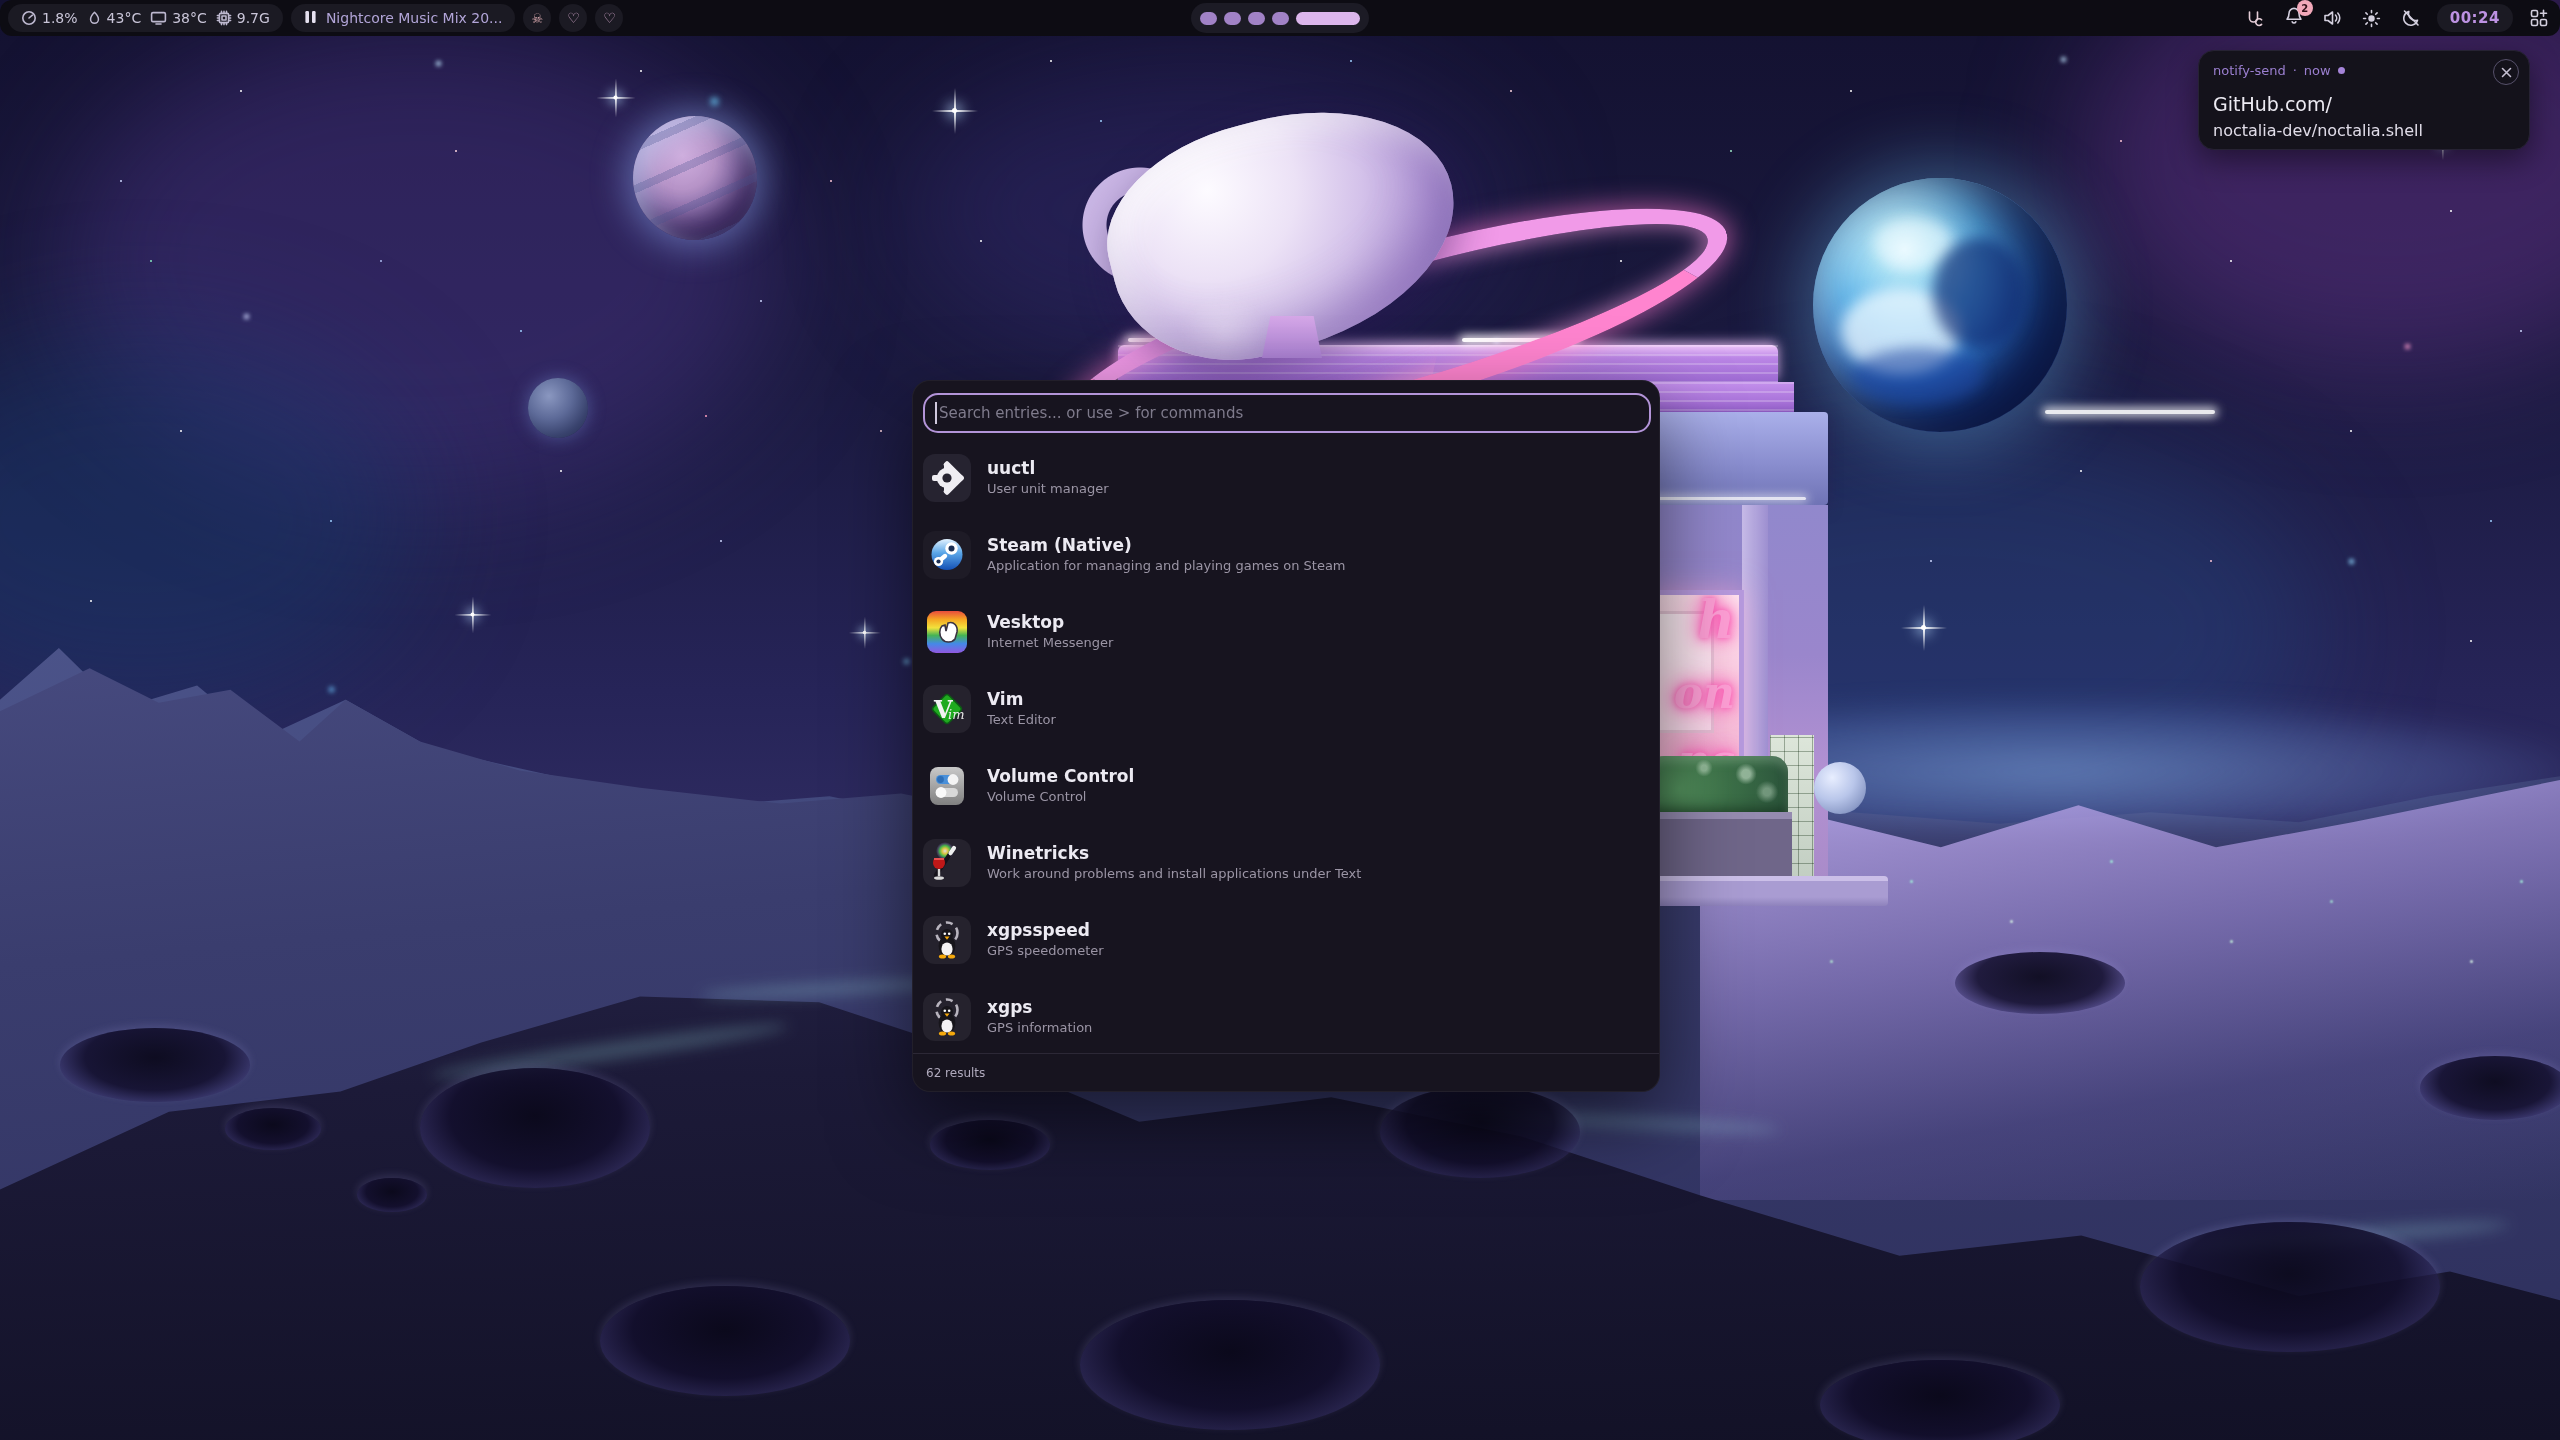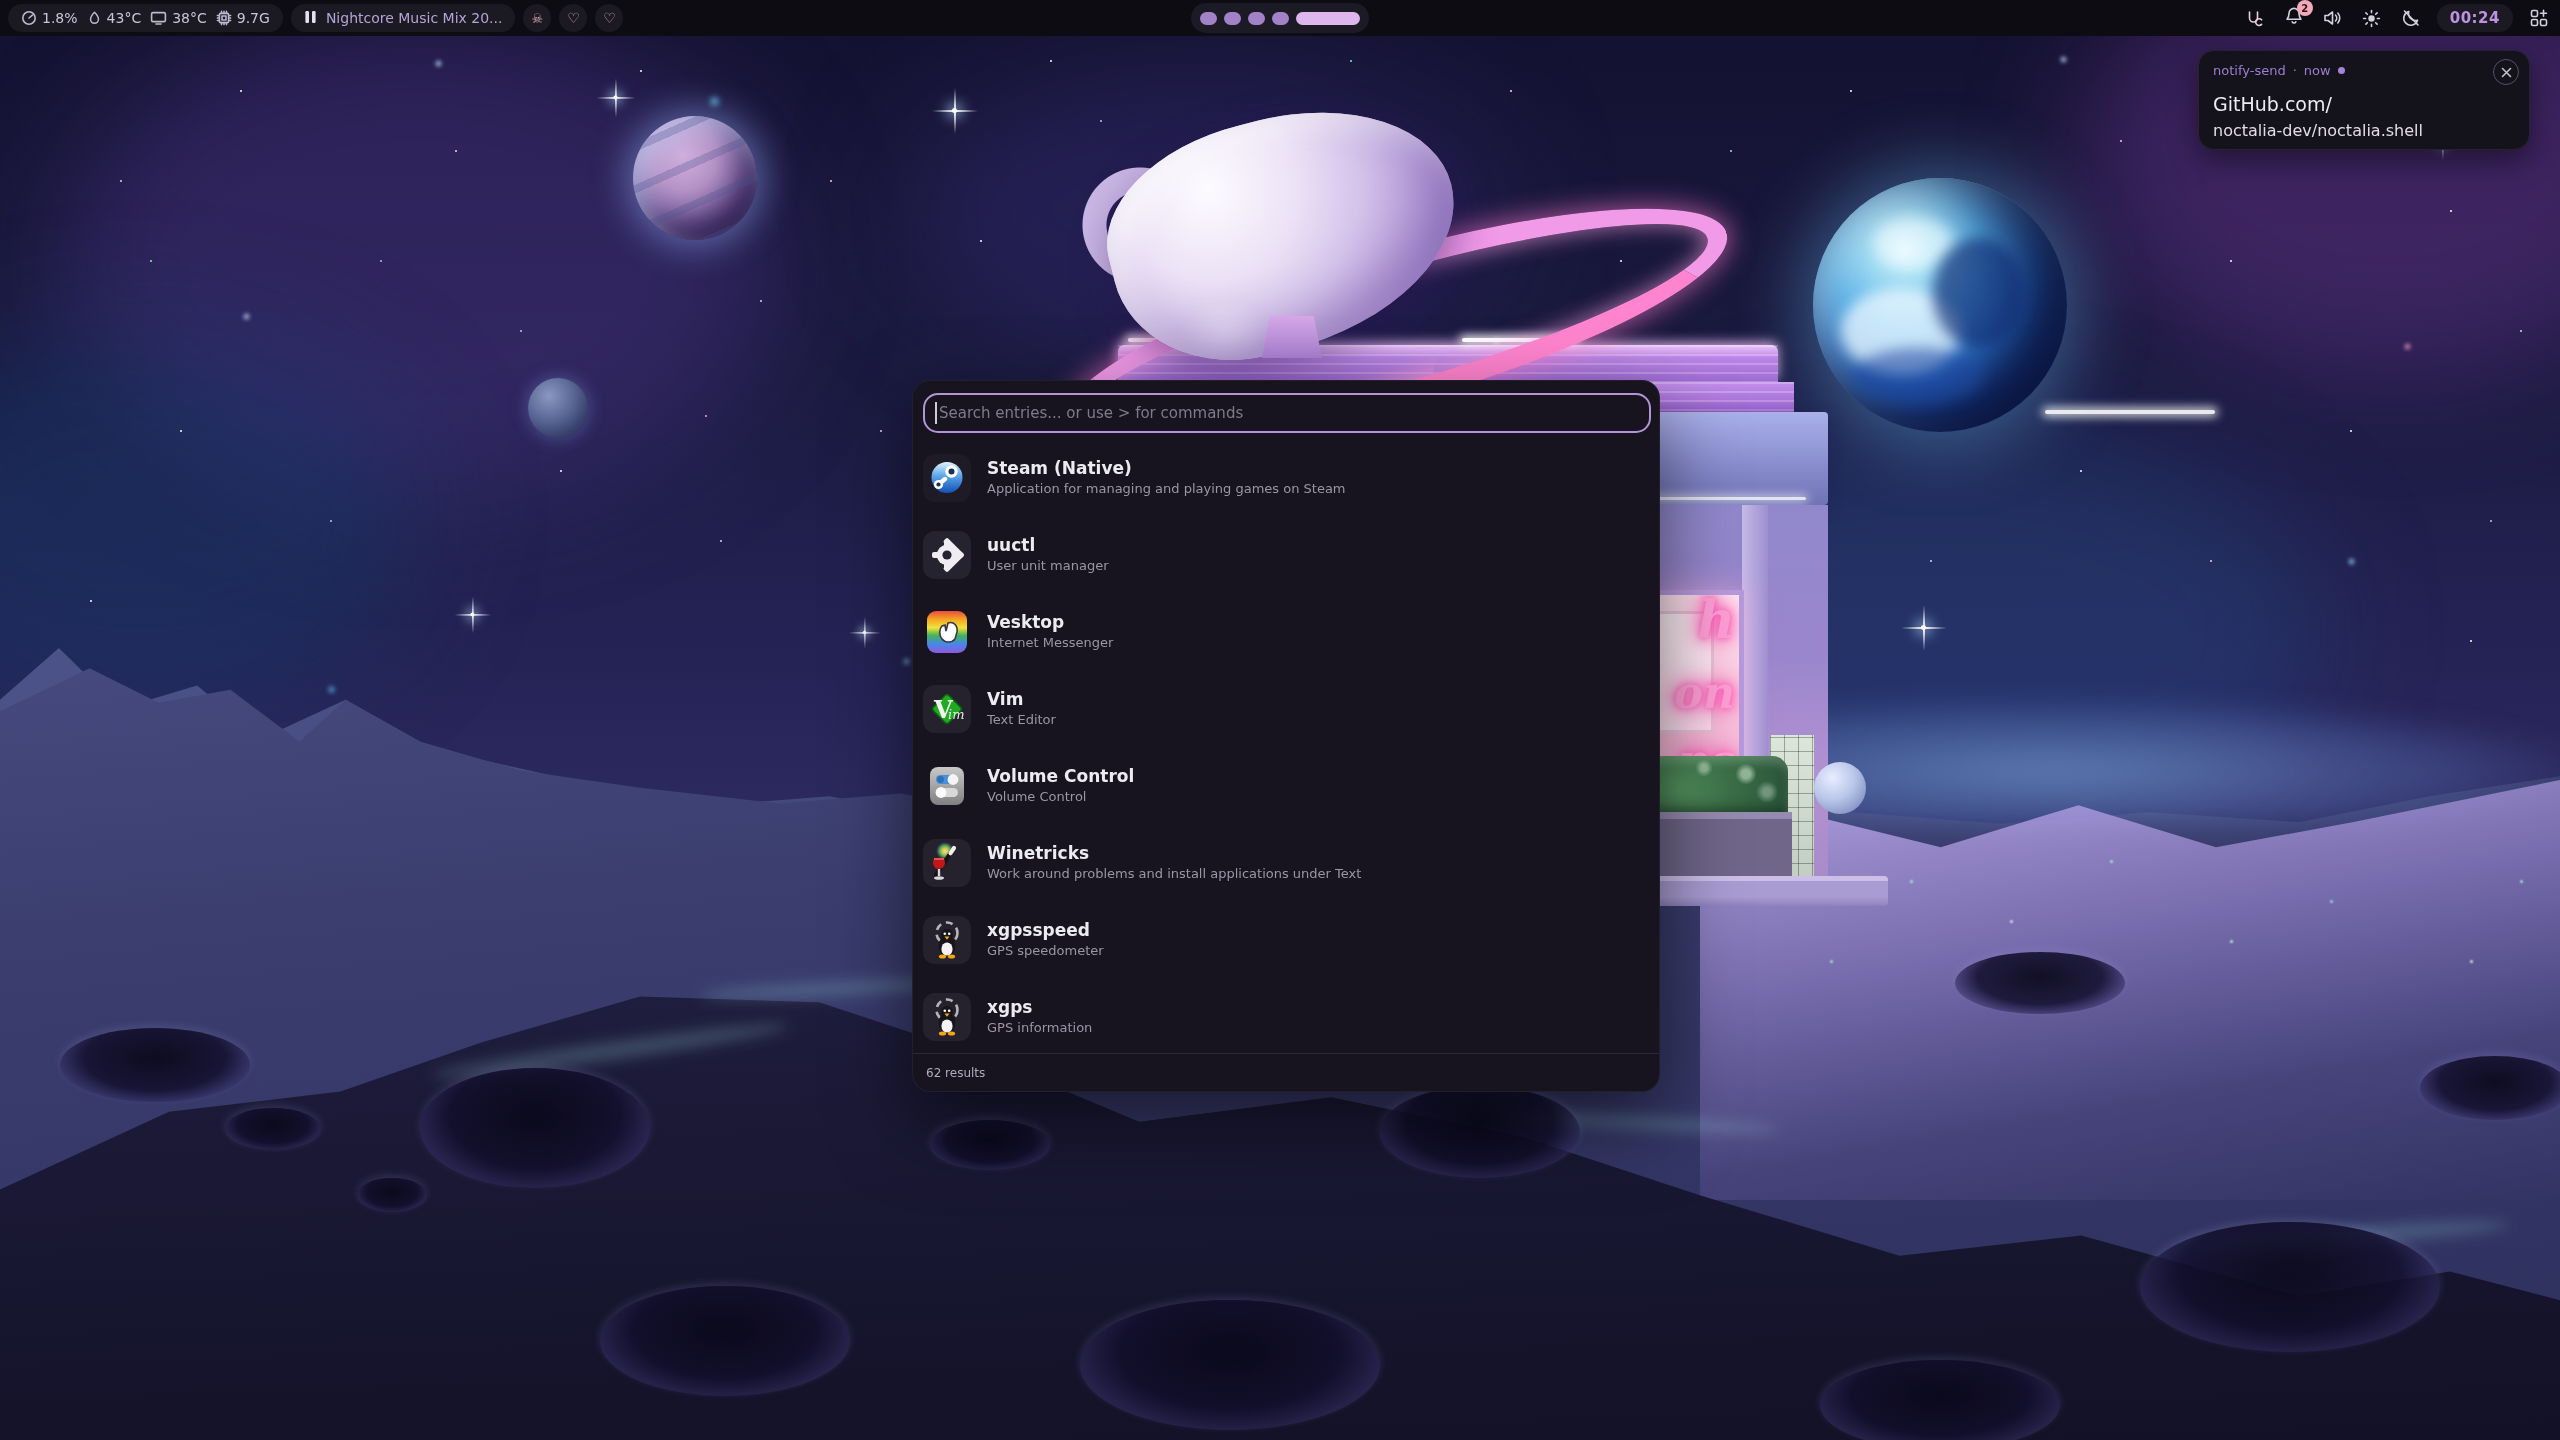--- a/index.html
+++ b/index.html
@@ -173,21 +173,21 @@
     background:radial-gradient(circle at 32% 24%,#fdfbff 0%,#ece2f6 30%,#d4c2ea 52%,#b49ad8 74%,#9379c2 92%);
     box-shadow:0 14px 40px rgba(40,20,80,.45), inset -18px -24px 50px rgba(110,80,160,.45), inset 14px 16px 30px rgba(255,255,255,.8);}
   .steam{position:absolute;left:1180px;top:296px;width:90px;height:70px;border-radius:50%;
     background:radial-gradient(ellipse,rgba(255,255,255,.28),transparent 70%);filter:blur(6px);}
   .pedestal{position:absolute;left:1262px;top:316px;width:60px;height:42px;
     clip-path:polygon(14% 0,86% 0,100% 100%,0 100%);
     background:linear-gradient(180deg,#d6a8e8,#a87fd0);}
 
   
   .topbar{position:absolute;left:0;top:0;width:2560px;height:36px;background:#0d0c13;
-    display:flex;align-items:center;justify-content:space-between;padding:0 8px;z-index:40;}
+    display:flex;align-items:center;justify-content:space-between;padding:0 8px;z-index:40;border-radius:12px;}
   .bar-group{display:flex;align-items:center;gap:8px;}
   .pill{height:28px;border-radius:14px;background:#1b1a23;display:flex;align-items:center;
     padding:0 13px;gap:9px;color:#c9c5d8;font-size:14px;}
   .stat{display:flex;align-items:center;gap:5px;}
   .stat .ic{display:flex;color:#bdb8cf;}
   .media-title{color:#b2a5d8;max-width:210px;white-space:nowrap;overflow:hidden;text-overflow:ellipsis;}
   .circle-btn{width:28px;height:28px;border-radius:50%;background:#1b1a23;display:flex;
     align-items:center;justify-content:center;font-size:14px;color:#c79ec0;}
   .circle-btn.skull{color:#d8a8ae;font-size:13px;}
   .ws-box{position:absolute;left:50%;top:3px;transform:translateX(-50%);height:30px;border-radius:15px;
@@ -440,59 +440,59 @@
 
   <div class="launcher">
     <div class="search-wrap">
       <input class="search" type="text" placeholder="Search entries... or use &gt; for commands" style="">
       <div class="caret"></div>
     </div>
     <div class="items" id="launch-items">
   <div class="item">
     <div class="app-icon">
             <svg width="48" height="48" viewBox="0 0 48 48">
+              <rect width="48" height="48" rx="12" fill="#262330"></rect>
+              <g fill="#efedf2">
+                <rect x="9" y="21" width="30" height="6" rx="2"></rect>
+                <rect x="21" y="9" width="6" height="30" rx="2"></rect>
+                <rect x="11.5" y="11.5" width="25" height="6" rx="2" transform="rotate(45 24 24)"></rect>
+                <rect x="11.5" y="30.5" width="25" height="6" rx="2" transform="rotate(-45 24 24)"></rect>
+                <circle cx="24" cy="24" r="10.2"></circle>
+              </g>
+              <circle cx="24" cy="24" r="4.6" fill="#262330"></circle>
+            </svg>
+          </div>
+    <div class="it-text">
+      <div class="it-title">uuctl</div>
+      <div class="it-sub">User unit manager</div>
+    </div>
+  </div>
+
+  <div class="item">
+    <div class="app-icon">
+            <svg width="48" height="48" viewBox="0 0 48 48">
               <defs>
                 <linearGradient id="stg" x1="0" y1="0" x2="0" y2="1">
                   <stop offset="0" stop-color="#e2f2ff"></stop>
                   <stop offset=".45" stop-color="#5aa6e8"></stop>
                   <stop offset="1" stop-color="#1450b4"></stop>
                 </linearGradient>
               </defs>
               <rect width="48" height="48" rx="12" fill="#1e1b26"></rect>
               <circle cx="24" cy="23.5" r="15.5" fill="url(#stg)"></circle>
               <path d="M15.5 30.5 L22 25" stroke="#fff" stroke-width="4.4" stroke-linecap="round"></path>
               <circle cx="15.5" cy="30.5" r="4.6" fill="#fff"></circle>
               <circle cx="15.5" cy="30.5" r="2.1" fill="#1b2f54"></circle>
               <circle cx="28.5" cy="17.5" r="6.2" fill="#fff"></circle>
               <circle cx="28.5" cy="17.5" r="3" fill="#1b2f54"></circle>
             </svg>
           </div>
     <div class="it-text">
       <div class="it-title">Steam (Native)</div>
       <div class="it-sub">Application for managing and playing games on Steam</div>
-    </div>
-  </div>
-
-  <div class="item">
-    <div class="app-icon">
-            <svg width="48" height="48" viewBox="0 0 48 48">
-              <rect width="48" height="48" rx="12" fill="#262330"></rect>
-              <g fill="#efedf2">
-                <rect x="9" y="21" width="30" height="6" rx="2"></rect>
-                <rect x="21" y="9" width="6" height="30" rx="2"></rect>
-                <rect x="11.5" y="11.5" width="25" height="6" rx="2" transform="rotate(45 24 24)"></rect>
-                <rect x="11.5" y="30.5" width="25" height="6" rx="2" transform="rotate(-45 24 24)"></rect>
-                <circle cx="24" cy="24" r="10.2"></circle>
-              </g>
-              <circle cx="24" cy="24" r="4.6" fill="#262330"></circle>
-            </svg>
-          </div>
-    <div class="it-text">
-      <div class="it-title">uuctl</div>
-      <div class="it-sub">User unit manager</div>
     </div>
   </div>
 
   <div class="item">
     <div class="app-icon">
             <svg width="48" height="48" viewBox="0 0 48 48">
               <defs>
                 <linearGradient id="rb" x1="0" y1="0" x2="0" y2="1">
                   <stop offset="0" stop-color="#e84c3d"></stop>
                   <stop offset=".2" stop-color="#f5a623"></stop>

